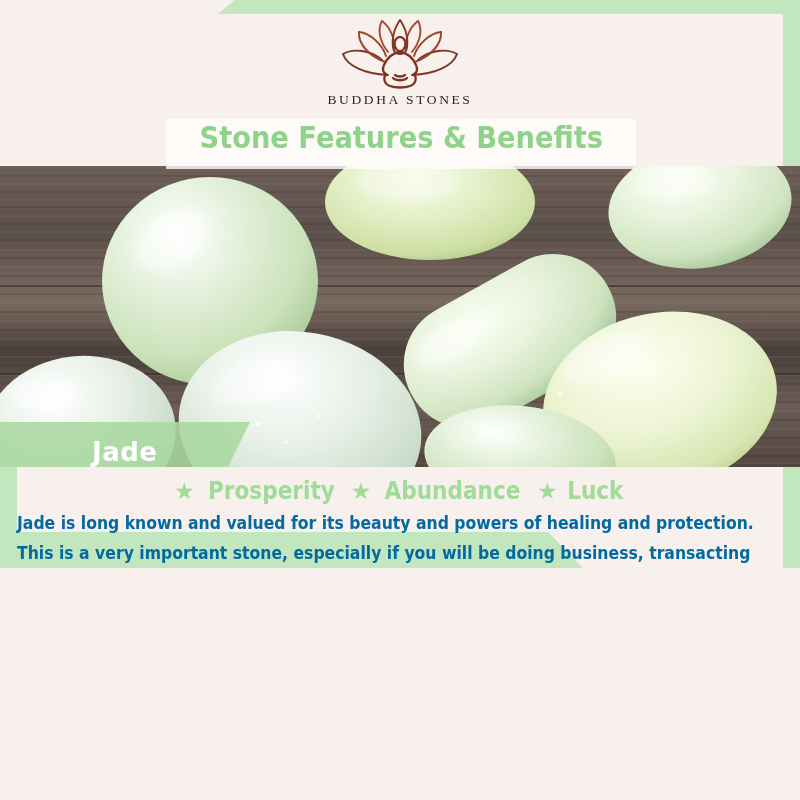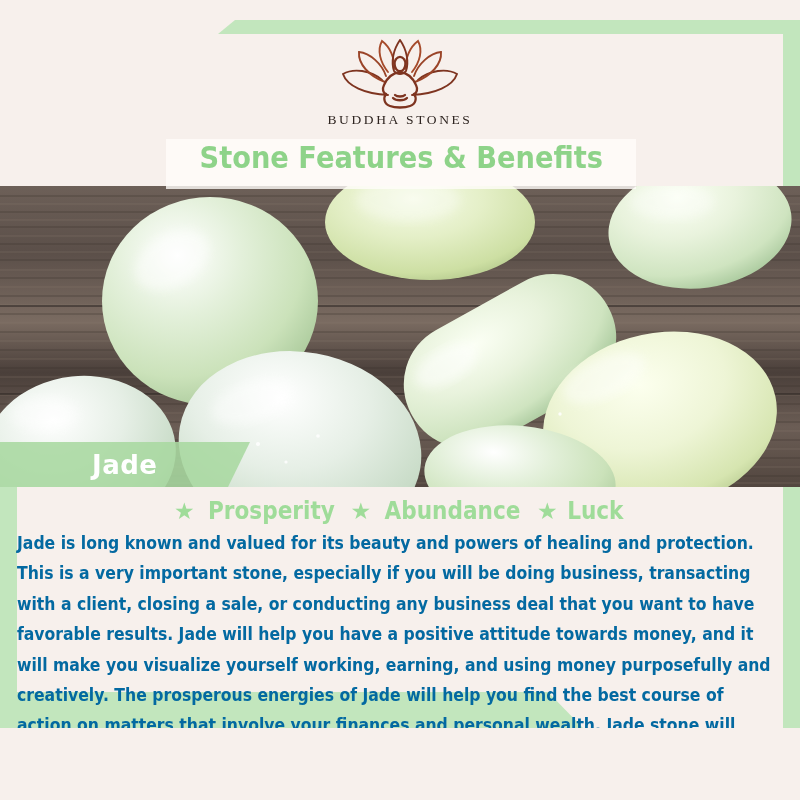--- a/index.html
+++ b/index.html
@@ -2,21 +2,21 @@
 <html><head>
 <meta charset="utf-8">
 <style>
   html,body{margin:0;padding:0;}
   body{
     width:800px;height:800px;
     background:#f7f0ec;
     font-family:"Liberation Sans", sans-serif;
     overflow:hidden;
   }
-  .page{position:relative;width:800px;height:708px;background:#f7f0ec;overflow:hidden;margin-top:20px;}
+  .page{position:relative;width:800px;height:568px;background:#f7f0ec;overflow:hidden;}
 
   
   .band-top{
     position:absolute;top:0;left:218px;width:582px;height:14px;
     background:#c2e6bd;
     clip-path:polygon(17px 0,100% 0,100% 100%,0 100%);
   }
   .band-right{
     position:absolute;top:0;right:0;width:17px;height:800px;
     background:#c2e6bd;
@@ -72,21 +72,21 @@
     overflow:hidden;background:#5a4a42;
     z-index:1;
   }
   .photo svg{display:block;width:800px;height:301px;}
 
   
   .jade-band{
     position:absolute;left:0;top:422px;width:250px;height:45px;
     background:rgba(168,216,160,0.88);
     clip-path:polygon(0 0,100% 0,calc(100% - 22px) 100%,0 100%);
-    display:flex;align-items:center;
+    display:flex;align-items:flex-end;
     z-index:5;
   }
   .jade-text{
     margin-left:92px;
     color:#ffffff;font-size:26px;font-weight:700;
     font-family:"DejaVu Sans", sans-serif;
     letter-spacing:0.5px;
   }
 
   

